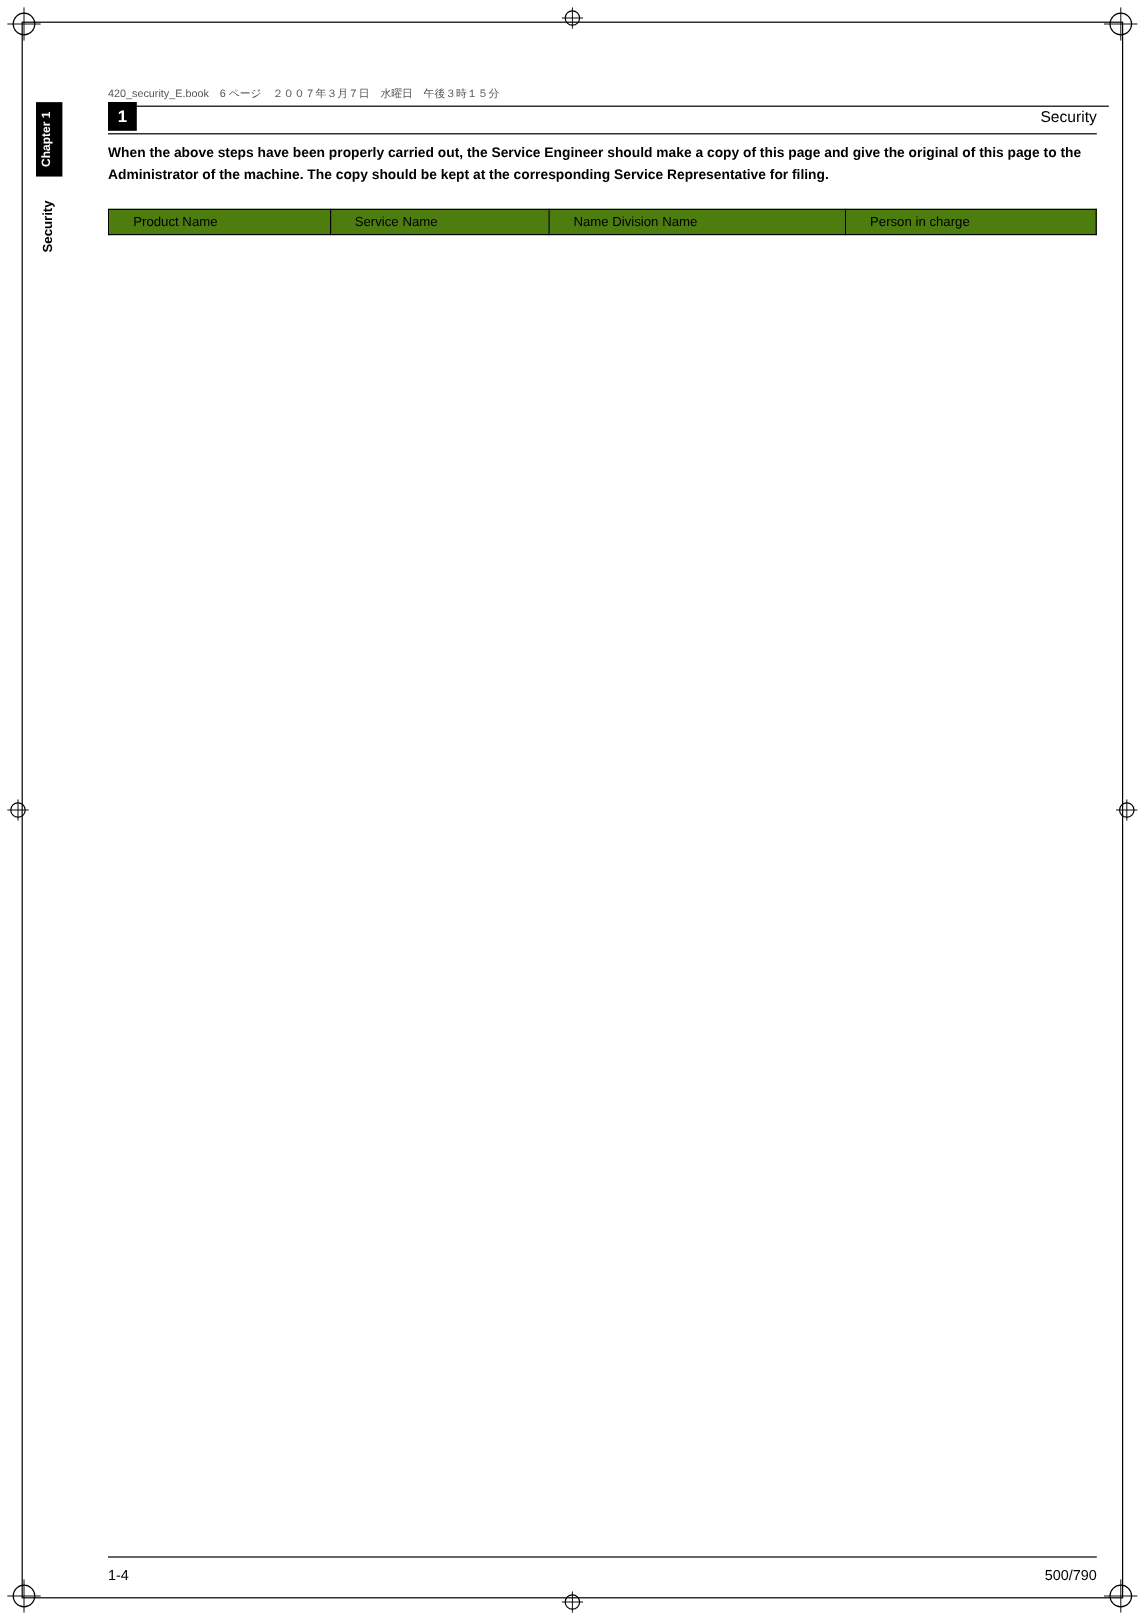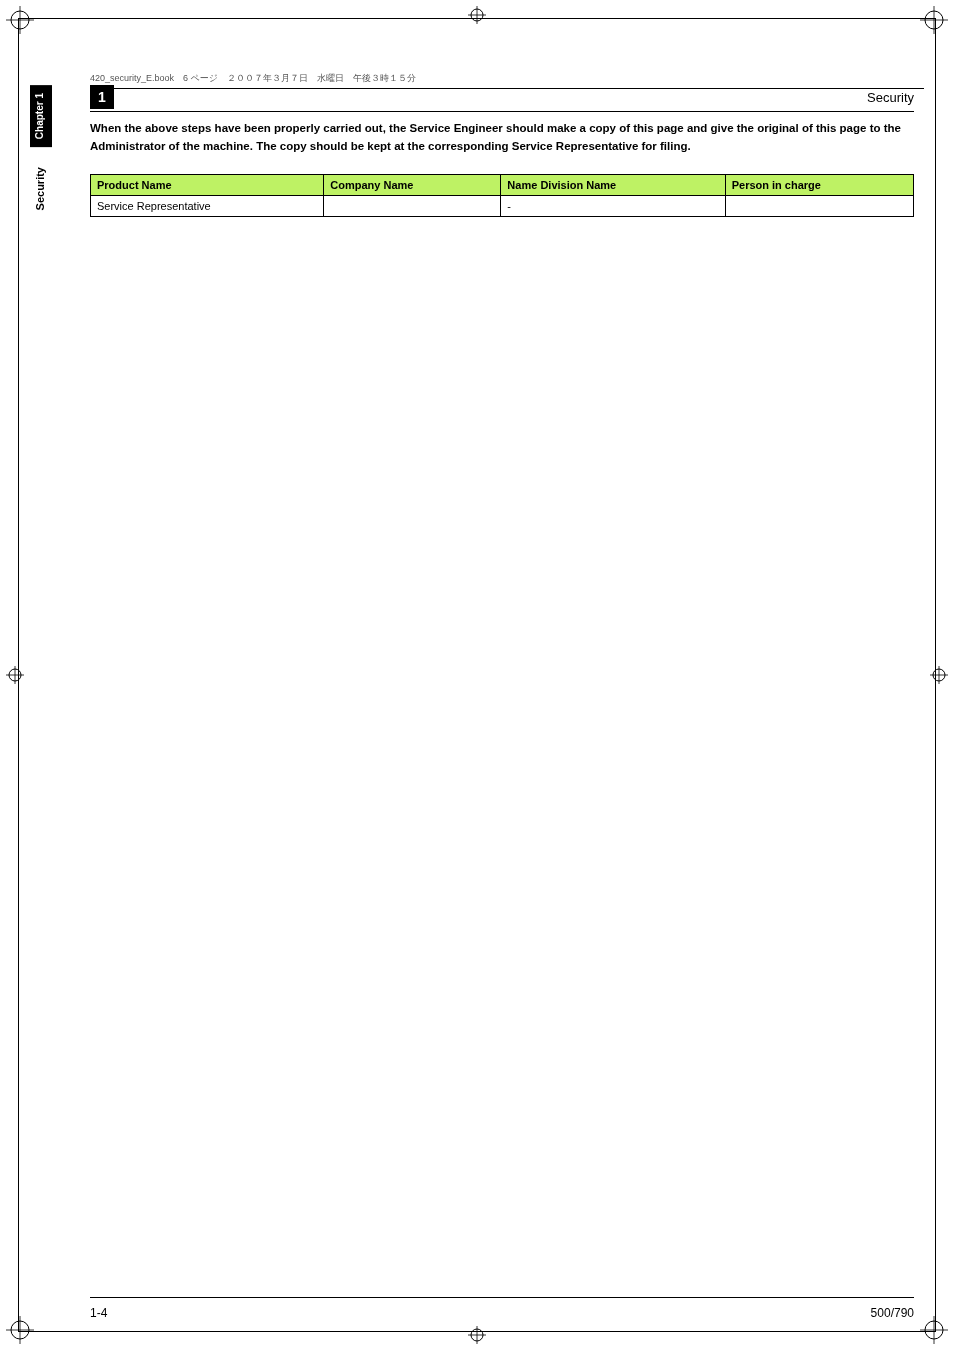--- a/index.html
+++ b/index.html
@@ -160,22 +160,23 @@
 
     .info-table th,
     .info-table td {
       border: 1px solid #000;
       padding: 4px 6px;
       text-align: left;
       vertical-align: middle;
     }
 
     .info-table th {
-      font-weight: bold;
-      background: #bef264;
+      font-weight: normal;
+      background: #4d7c0f;
+      padding-left: 20px;
     }
 
     .info-table td {
       font-weight: normal;
     }
 
     
     .footer {
       position: absolute;
       bottom: 30px;
@@ -279,32 +280,26 @@
 
 <div class="section-rule"></div>
 
 <div class="main-content">
   <p class="body-text">When the above steps have been properly carried out, the Service Engineer should make a copy of this page and give the original of this page to the Administrator of the machine. The copy should be kept at the corresponding Service Representative for filing.</p>
 
   <table class="info-table">
     <thead>
       <tr>
         <th>Product Name</th>
-        <th>Company Name</th>
+        <th>Service Name</th>
         <th>Name Division Name</th>
         <th>Person in charge</th>
       </tr>
     </thead>
     <tbody>
-      <tr>
-        <td>Service Representative</td>
-        <td></td>
-        <td>-</td>
-        <td></td>
-      </tr>
     </tbody>
   </table>
 </div>
 
 <div class="footer">
   <span>1-4</span>
   <span>500/790</span>
 </div>
 
 </body></html>

